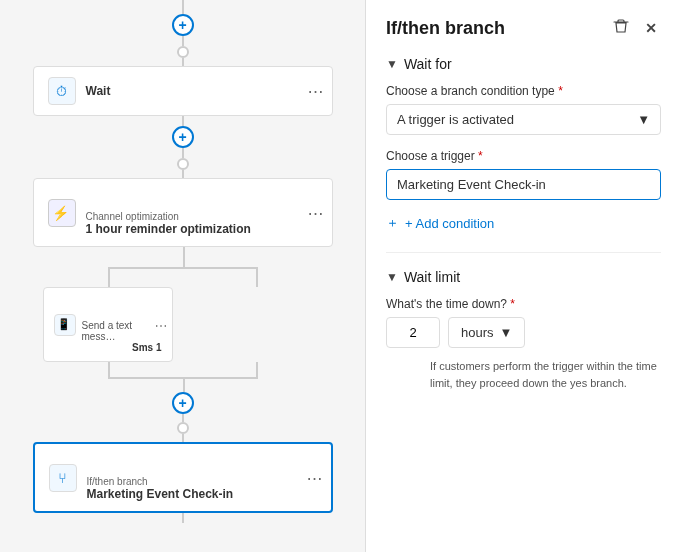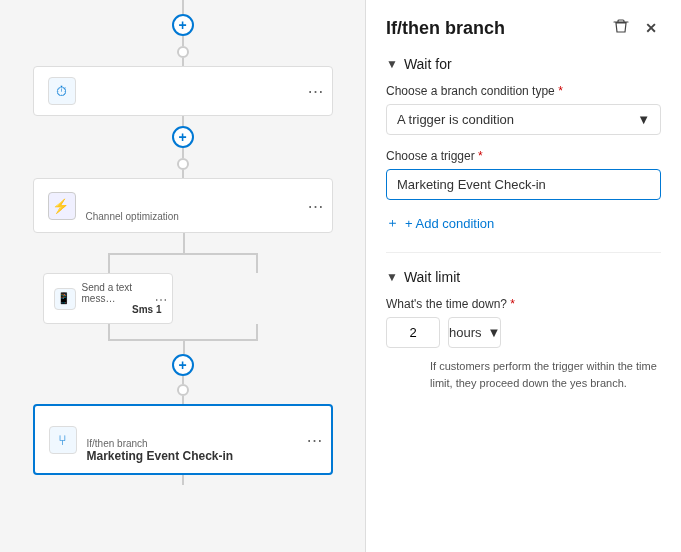--- a/index.html
+++ b/index.html
@@ -242,21 +242,21 @@
       border: 1px solid #ddd;
       border-radius: 4px;
       padding: 7px 8px;
       font-size: 13px;
       text-align: center;
     }
 
     .time-unit-dropdown {
       border: 1px solid #ddd;
       border-radius: 4px;
-      padding: 7px 0;
+      padding: 7px 12px;
       font-size: 13px;
       color: #333;
       display: flex;
       align-items: center;
       gap: 6px;
       cursor: pointer;
       background: white;
     }
 
     .helper-text {
@@ -281,50 +281,54 @@
   <div class="flow-wrapper">
 
     <div style="height:14px;width:2px;background:#ccc;margin:0 auto;"></div>
     <div class="add-button">+</div>
     <div style="height:10px;width:2px;background:#ccc;margin:0 auto;"></div>
     <div class="connector-circle"></div>
     <div style="height:8px;width:2px;background:#ccc;margin:0 auto;"></div>
 
     <div class="flow-card">
       <div class="flow-card-icon">⏱</div>
+      <div class="flow-card-text">
+        <div class="flow-card-title">Wait</div>
+      </div>
       <div class="flow-card-menu">⋯</div>
     </div>
 
     <div style="height:10px;width:2px;background:#ccc;margin:0 auto;"></div>
     <div class="add-button">+</div>
     <div style="height:10px;width:2px;background:#ccc;margin:0 auto;"></div>
     <div class="connector-circle"></div>
     <div style="height:8px;width:2px;background:#ccc;margin:0 auto;"></div>
 
     <div class="flow-card">
       <div class="flow-card-icon" style="color:#555;background:#f0f0ff;border-color:#ccc;">⚡</div>
       <div class="flow-card-text">
         <div class="flow-card-label">Channel optimization</div>
+        <div class="flow-card-title">1 hour reminder optimization</div>
       </div>
       <div class="flow-card-menu">⋯</div>
     </div>
 
     <div style="position:relative;width:300px;height:40px;">
       <div style="position:absolute;left:50%;top:0;width:2px;height:20px;background:#ccc;"></div>
       <div style="position:absolute;left:25%;top:20px;width:50%;height:2px;background:#ccc;"></div>
       <div style="position:absolute;left:25%;top:20px;width:2px;height:20px;background:#ccc;"></div>
       <div style="position:absolute;right:25%;top:20px;width:2px;height:20px;background:#ccc;"></div>
     </div>
 
     <div style="width:300px;display:flex;justify-content:flex-start;padding-left:10px;">
       <div style="width:140px;">
         <div class="branch-card" style="width:130px;">
           <div class="flow-card-icon" style="width:22px;height:22px;font-size:11px;margin-right:6px;color:#0078d4;background:#f0f8ff;">📱</div>
           <div>
-            <div style="font-size:10px;color:#555;">Send a text mess…</div>
+            <div style="font-size:10px;color:#555;margin-top:24px;">Send a text mess…</div>
             <div style="font-size:10px;color:#333;font-weight:600;text-align:right;">Sms 1</div>
           </div>
           <div style="position:absolute;right:4px;top:50%;transform:translateY(-50%);color:#666;font-size:13px;cursor:pointer;">⋯</div>
         </div>
       </div>
     </div>
 
     <div style="position:relative;width:300px;height:30px;">
       <div style="position:absolute;left:25%;top:0;width:2px;height:15px;background:#ccc;"></div>
       <div style="position:absolute;right:25%;top:0;width:2px;height:15px;background:#ccc;"></div>
@@ -368,21 +372,21 @@
     <div class="section-header">
       <span class="chevron">▼</span>
       <span class="section-title">Wait for</span>
     </div>
 
     <div class="field-label">
       <span>Choose a branch condition type</span>
       <span class="required">*</span>
     </div>
     <div class="dropdown-field">
-      <span>A trigger is condition</span>
+      <span>A trigger is activated</span>
       <span>▼</span>
     </div>
 
     <div class="field-label">
       <span>Choose a trigger</span>
       <span class="required">*</span>
     </div>
     <input class="text-input-field" type="text" value="Marketing Event Check-in" style="">
 
     <button class="add-condition-btn">

